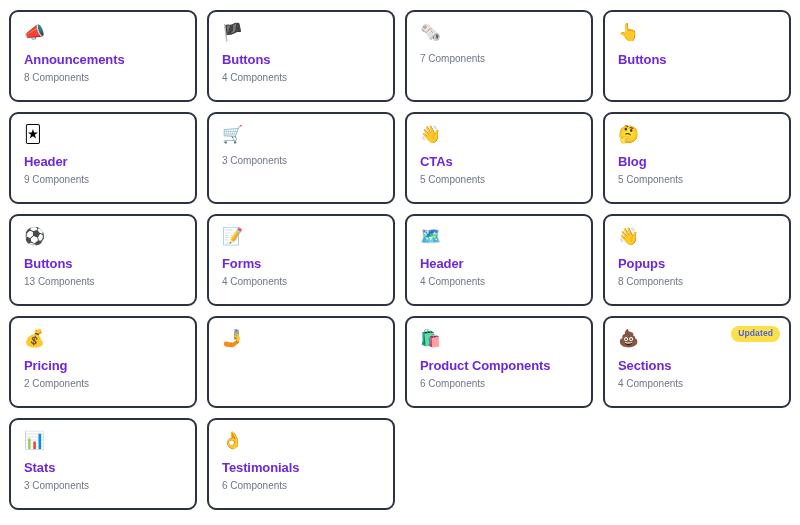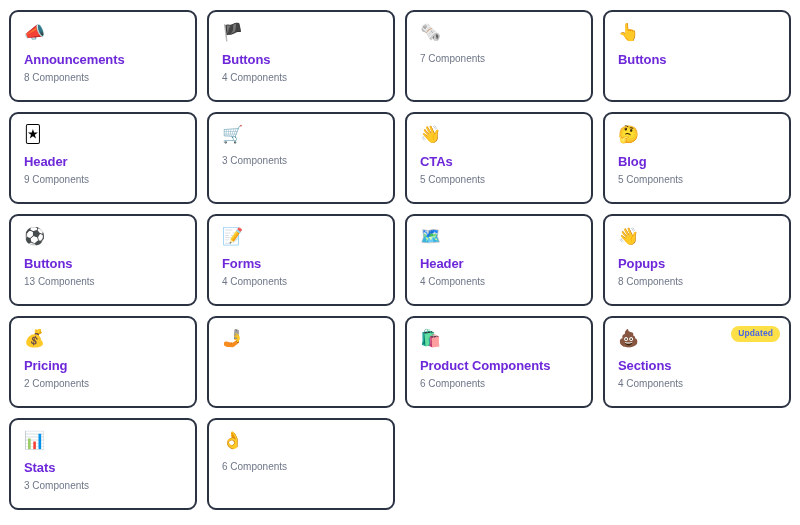--- a/index.html
+++ b/index.html
@@ -153,15 +153,16 @@
       <div class="card-title">Sections</div>
       <div class="card-count">4 Components</div>
     </div>
     <div class="card">
       <span class="card-icon">📊</span>
       <div class="card-title">Stats</div>
       <div class="card-count">3 Components</div>
     </div>
     <div class="card">
       <span class="card-icon">👌</span>
+      <div class="card-title">Testimonials</div>
       <div class="card-count">6 Components</div>
     </div>
   </div>
 
 </body></html>

